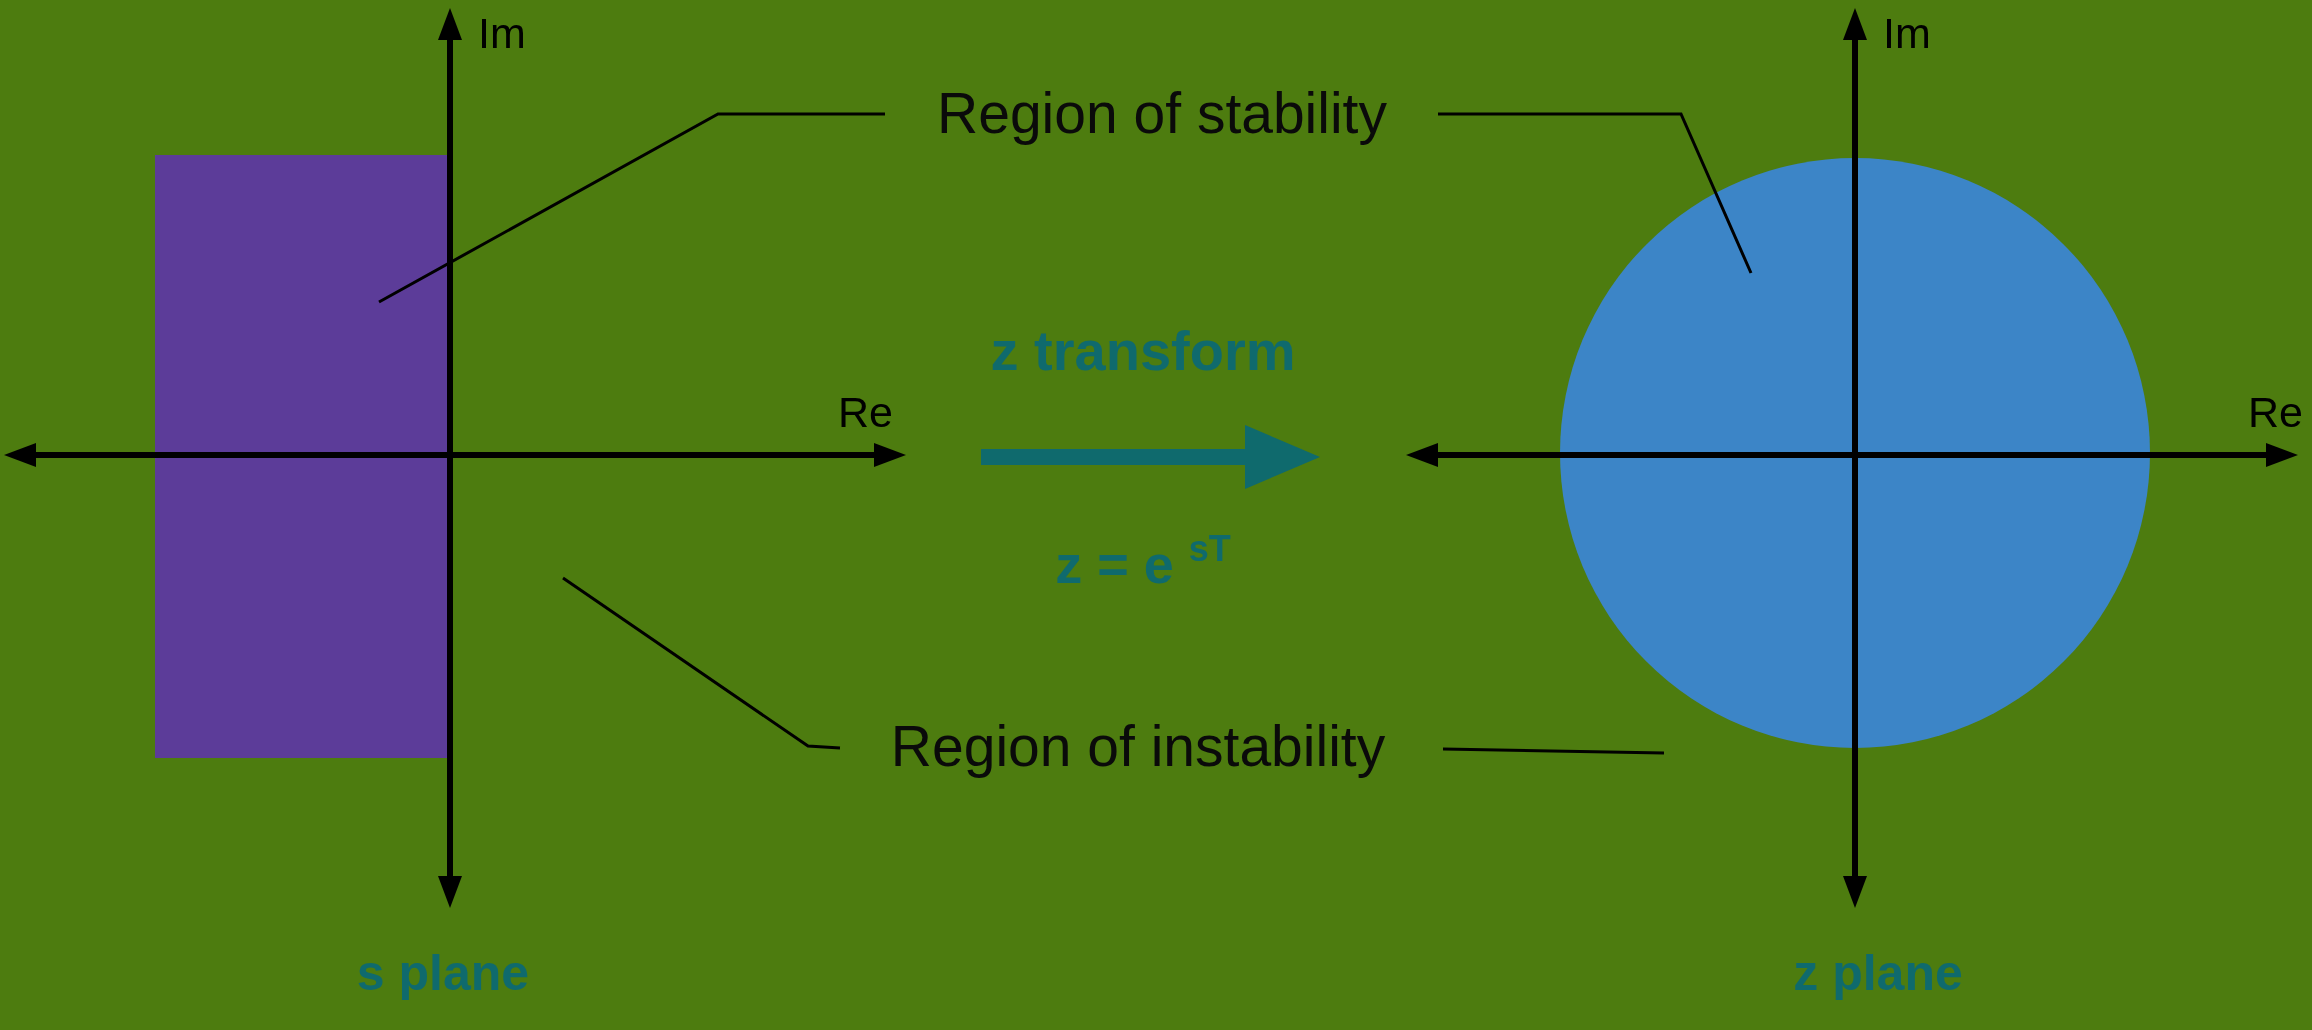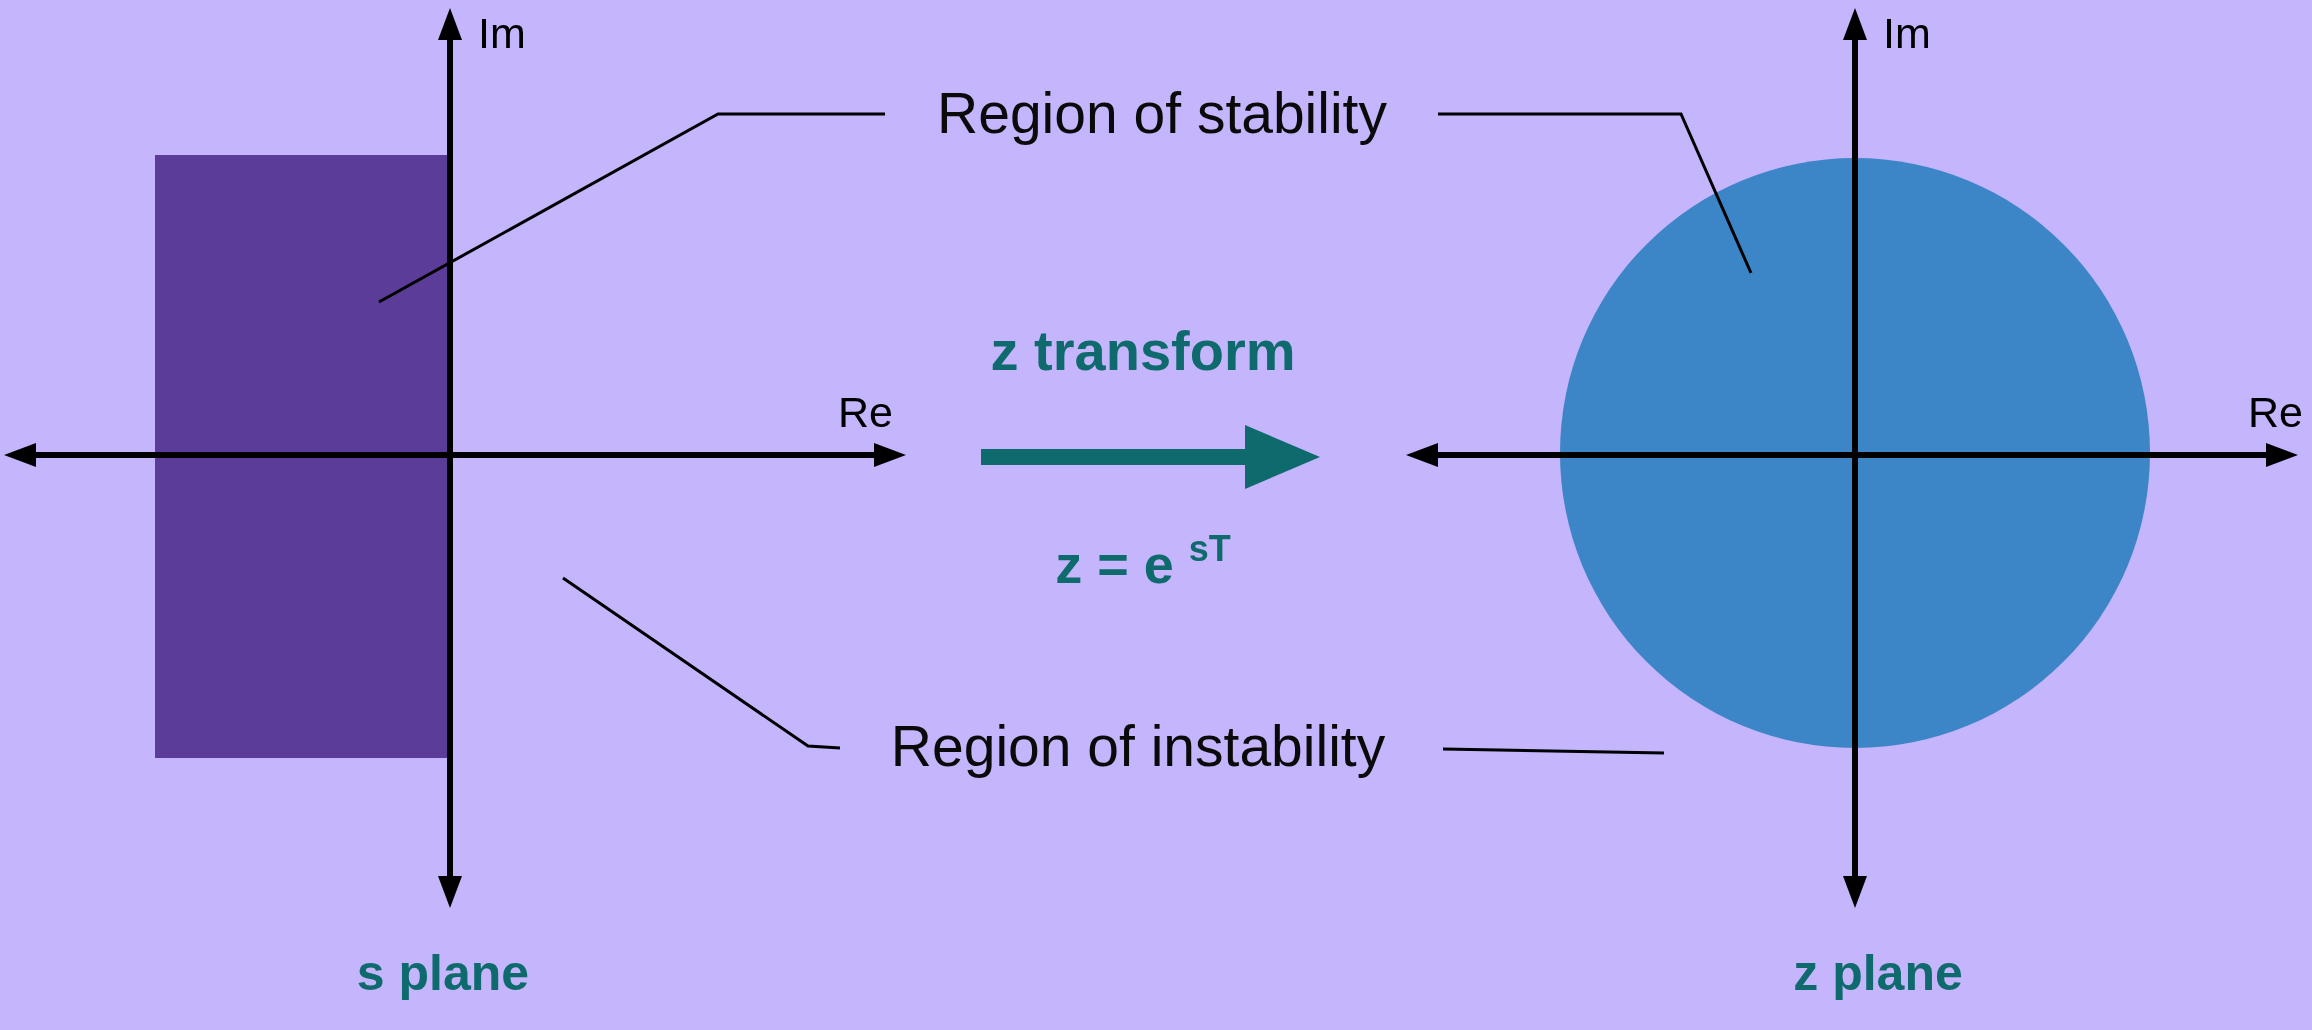--- a/index.html
+++ b/index.html
@@ -5,21 +5,21 @@
   html, body {
     margin: 0;
     padding: 0;
     background: #ffffff;
     font-family: "Liberation Sans", "DejaVu Sans", sans-serif;
   }
   .canvas {
     position: relative;
     width: 2312px;
     height: 1030px;
-    background: #c4b5fd;
+    background: #4d7c0f;
     overflow: hidden;
   }
   svg { display: block; }
   .axis {
     stroke: #000000;
     stroke-width: 6;
     stroke-linecap: butt;
   }
   .axis-arrow { fill: #000000; }
   .leader {

